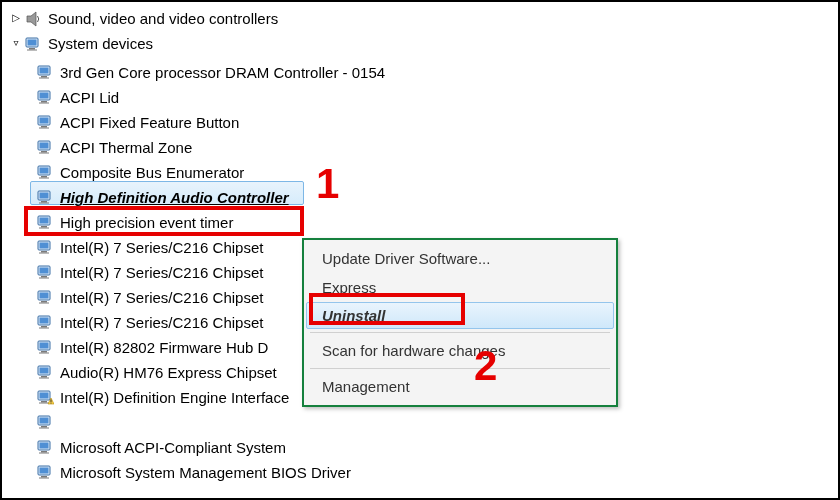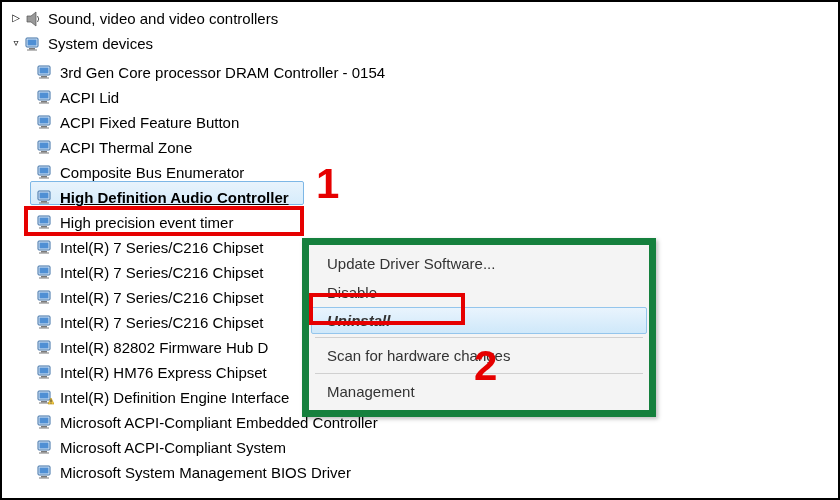--- a/index.html
+++ b/index.html
@@ -48,21 +48,21 @@
     left: 22px;
     top: 0;
     height: 24px;
     width: 274px;
     background: linear-gradient(to bottom, #e8f3fc, #d6ecfb);
     border: 1px solid #7db7e6;
     border-radius: 2px;
     z-index: 0;
   }
   .selected-row .icon, .selected-row .label { position: relative; z-index: 1; }
-  .selected-row .label { font-weight: bold; text-decoration: underline; }
+  .selected-row .label { font-weight: bold; text-decoration: underline; font-style: italic; }
   .red-box-1 {
     position: absolute;
     left: 22px;
     top: 204px;
     width: 280px;
     height: 30px;
     border: 4px solid #e60000;
     z-index: 5;
     pointer-events: none;
   }
@@ -83,23 +83,23 @@
     color: #e60000;
     font-size: 42px;
     font-weight: 700;
     font-family: Arial, sans-serif;
     z-index: 20;
   }
   .context-menu {
     position: absolute;
     left: 300px;
     top: 236px;
-    width: 354px;
+    width: 316px;
     background: #f4f4f4;
-    border: 7px solid #15803d;
+    border: 2px solid #15803d;
     box-shadow: 2px 2px 4px rgba(0,0,0,0.25);
     padding: 4px 2px;
     z-index: 10;
   }
   .menu-item {
     padding: 6px 16px;
     color: #333;
     cursor: default;
     position: relative;
   }
@@ -292,21 +292,21 @@
       </div>
       <div class="node child">
         <span class="icon">
           <svg viewBox="0 0 18 18">
             <rect x="2" y="3" width="12" height="9" rx="1" fill="#dce9f7" stroke="#3a6fa5"></rect>
             <rect x="3.5" y="4.5" width="9" height="6" fill="#4f8fd4"></rect>
             <rect x="5" y="13" width="6" height="1.5" fill="#7a7a7a"></rect>
             <rect x="3" y="14.5" width="10" height="1" fill="#7a7a7a"></rect>
           </svg>
         </span>
-        <span class="label">Intel(R) HM76 Express Chipset</span>
+        <span class="label">Audio(R) HM76 Express Chipset</span>
       </div>
       <div class="node child">
         <span class="icon">
           <svg viewBox="0 0 18 18">
             <rect x="2" y="3" width="12" height="9" rx="1" fill="#dce9f7" stroke="#3a6fa5"></rect>
             <rect x="3.5" y="4.5" width="9" height="6" fill="#4f8fd4"></rect>
             <rect x="5" y="13" width="6" height="1.5" fill="#7a7a7a"></rect>
             <rect x="3" y="14.5" width="10" height="1" fill="#7a7a7a"></rect>
             <polygon points="12,16 18,16 15,10" fill="#ffd54a" stroke="#b58a00" stroke-width="0.6"></polygon>
             <rect x="14.5" y="11.5" width="1" height="2.5" fill="#333"></rect>
@@ -317,21 +317,20 @@
       </div>
       <div class="node child">
         <span class="icon">
           <svg viewBox="0 0 18 18">
             <rect x="2" y="3" width="12" height="9" rx="1" fill="#dce9f7" stroke="#3a6fa5"></rect>
             <rect x="3.5" y="4.5" width="9" height="6" fill="#4f8fd4"></rect>
             <rect x="5" y="13" width="6" height="1.5" fill="#7a7a7a"></rect>
             <rect x="3" y="14.5" width="10" height="1" fill="#7a7a7a"></rect>
           </svg>
         </span>
-        <span class="label">Microsoft ACPI-Compliant Embedded Controller</span>
       </div>
       <div class="node child">
         <span class="icon">
           <svg viewBox="0 0 18 18">
             <rect x="2" y="3" width="12" height="9" rx="1" fill="#dce9f7" stroke="#3a6fa5"></rect>
             <rect x="3.5" y="4.5" width="9" height="6" fill="#4f8fd4"></rect>
             <rect x="5" y="13" width="6" height="1.5" fill="#7a7a7a"></rect>
             <rect x="3" y="14.5" width="10" height="1" fill="#7a7a7a"></rect>
           </svg>
         </span>
@@ -351,19 +350,19 @@
     </div>
 </div>
 
 <div class="red-box-1"></div>
 <div class="annot-1">1</div>
 <div class="red-box-2"></div>
 <div class="annot-2">2</div>
 
 <div class="context-menu" id="ctx">
     <div class="menu-item">Update Driver Software...</div>
-    <div class="menu-item">Disable</div>
+    <div class="menu-item">Express</div>
     <div class="menu-item hover">Uninstall</div>
     <div class="menu-sep"></div>
     <div class="menu-item">Scan for hardware changes</div>
     <div class="menu-sep"></div>
     <div class="menu-item">Management</div>
   </div>
 
 </body></html>

